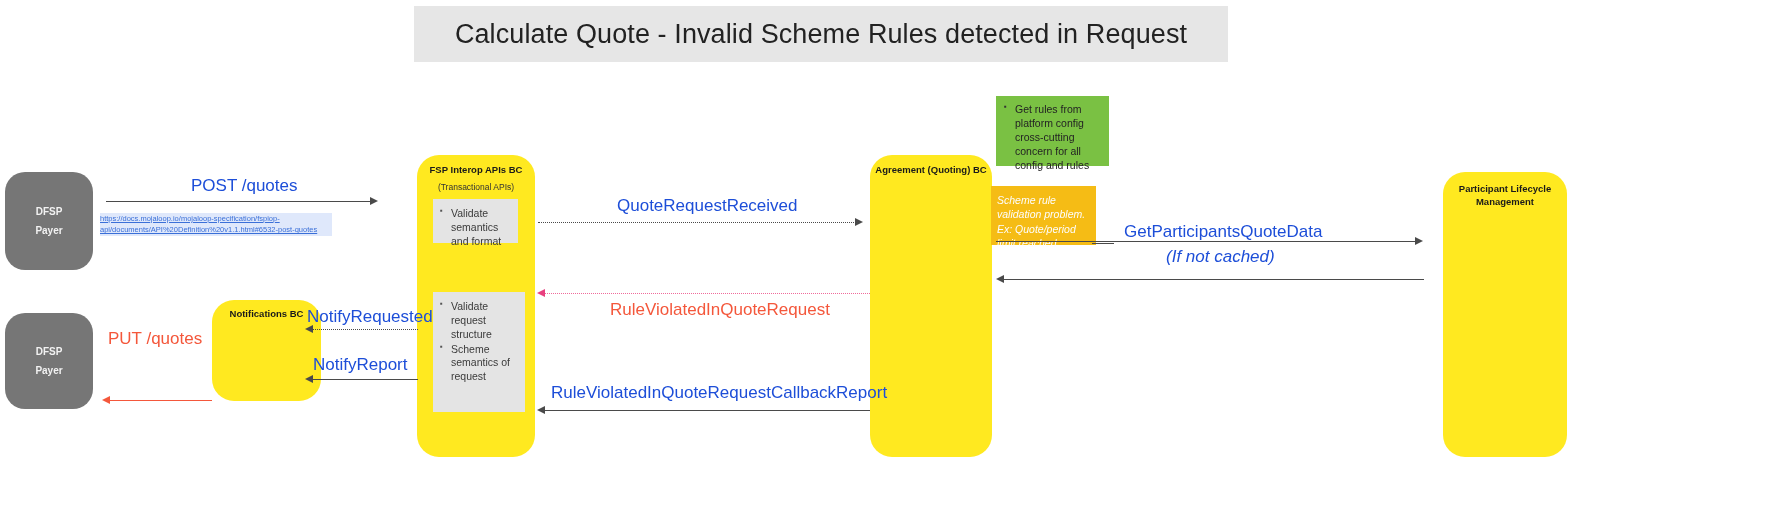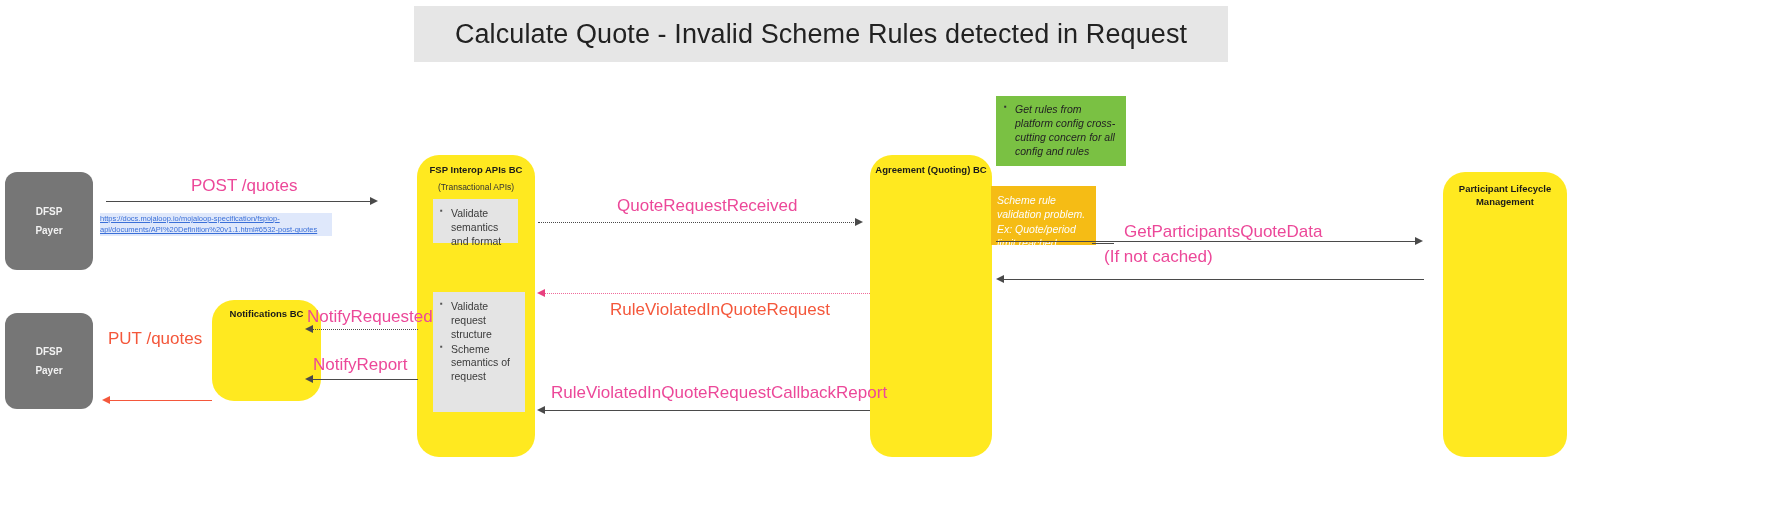--- a/index.html
+++ b/index.html
@@ -28,21 +28,21 @@
     font-size: 27px;
     color: #222222;
     font-weight: 400;
     letter-spacing: 0.1px;
   }
 
   
   .actor {
     position: absolute;
     background: #767676;
-    border-radius: 12px;
+    border-radius: 20px;
     display: flex;
     flex-direction: column;
     align-items: center;
     justify-content: center;
     color: #f2f2f2;
     font-size: 10px;
     font-weight: bold;
     line-height: 1.9;
   }
   .actor span { display: block; }
@@ -153,21 +153,21 @@
   }
   .arrow-r { border-left: 8px solid #4a4a4a; }
   .arrow-l { border-right: 8px solid #4a4a4a; }
   .arrow-l.red { border-right-color: #f4573b; }
   .arrow-l.pink { border-right-color: #e8407f; }
 
   
   .edge-label {
     position: absolute;
     font-size: 17px;
-    color: #ec4899;
+    color: #1d4ed8;
     white-space: nowrap;
   }
   .edge-label.red { color: #f4573b; }
 
   
   .urllink {
     position: absolute;
     font-size: 7.5px;
     line-height: 1.5;
     color: #3a6fd8;
@@ -217,21 +217,21 @@
   </div>
 
   <div class="bc" style="left:870px; top:155px; width:122px; height:302px;">
     <div class="bc-title" style="top:9px;">Agreement (Quoting) BC</div>
   </div>
 
   <div class="bc" style="left:1443px; top:172px; width:124px; height:285px;">
     <div class="bc-title" style="top:11px; padding:0 8px;">Participant Lifecycle Management</div>
   </div>
 
-  <div class="note note-green" style="left:996px; top:96px; width:130px; height:70px;font-style:italic;">
+  <div class="note note-green" style="left:996px; top:96px; width:113px; height:70px;">
     <ul>
       <li>Get rules from platform config cross-cutting concern for all config and rules</li>
     </ul>
   </div>
 
   <div class="note note-orange" style="left:991px; top:186px; width:105px; height:59px;">
     <p>Scheme rule validation problem. Ex: Quote/period limit reached</p>
   </div>
 
   <div class="edge-label" style="left:191px; top:176px;">POST /quotes</div>
@@ -239,21 +239,21 @@
   <div class="arrow-r" style="left:370px; top:197px;"></div>
   <a class="urllink" href="#" style="left:100px; top:213px;">https://docs.mojaloop.io/mojaloop-specification/fspiop-api/documents/API%20Definition%20v1.1.html#6532-post-quotes</a>
 
   <div class="edge-label" style="left:617px; top:196px;">QuoteRequestReceived</div>
   <div class="line-dotted" style="left:538px; top:222px; width:320px;"></div>
   <div class="arrow-r" style="left:855px; top:218px;"></div>
 
   <div class="edge-label" style="left:1124px; top:222px;">GetParticipantsQuoteData</div>
   <div class="line" style="left:996px; top:241px; width:424px;"></div>
   <div class="arrow-r" style="left:1415px; top:237px;"></div>
-  <div class="edge-label" style="left:1104px; top:247px;">(If not cached)</div>
+  <div class="edge-label" style="left:1166px; top:247px;font-style:italic;">(If not cached)</div>
 
   <div class="line" style="left:1004px; top:279px; width:420px;"></div>
   <div class="arrow-l" style="left:996px; top:275px;"></div>
 
   <div class="edge-label red" style="left:610px; top:300px;">RuleViolatedInQuoteRequest</div>
   <div class="line-pink-dotted" style="left:545px; top:293px; width:325px;"></div>
   <div class="arrow-l pink" style="left:537px; top:289px;"></div>
 
   <div class="edge-label" style="left:307px; top:307px;">NotifyRequested</div>
   <div class="line-dotted" style="left:313px; top:329px; width:105px;"></div>

